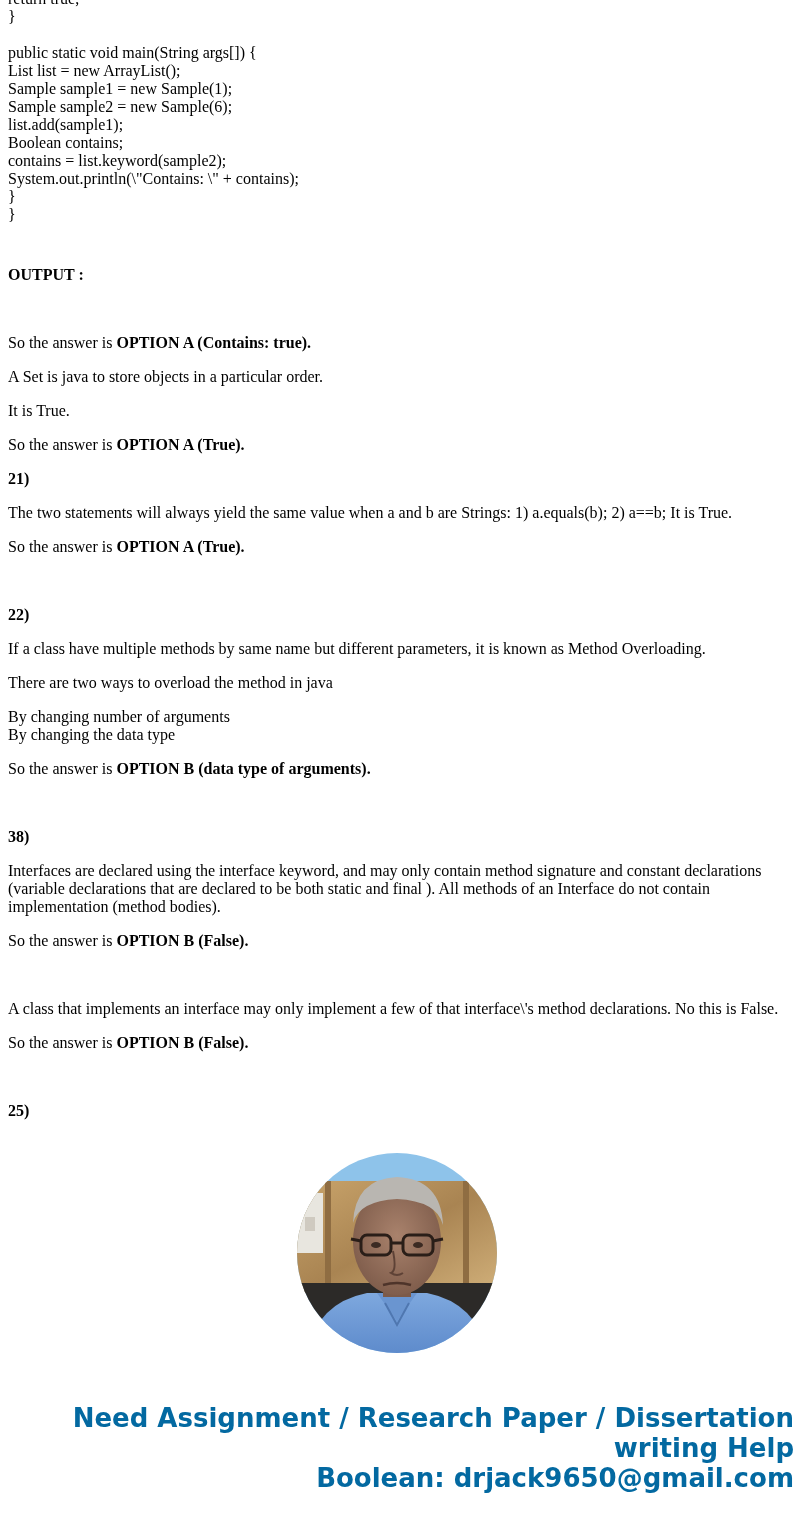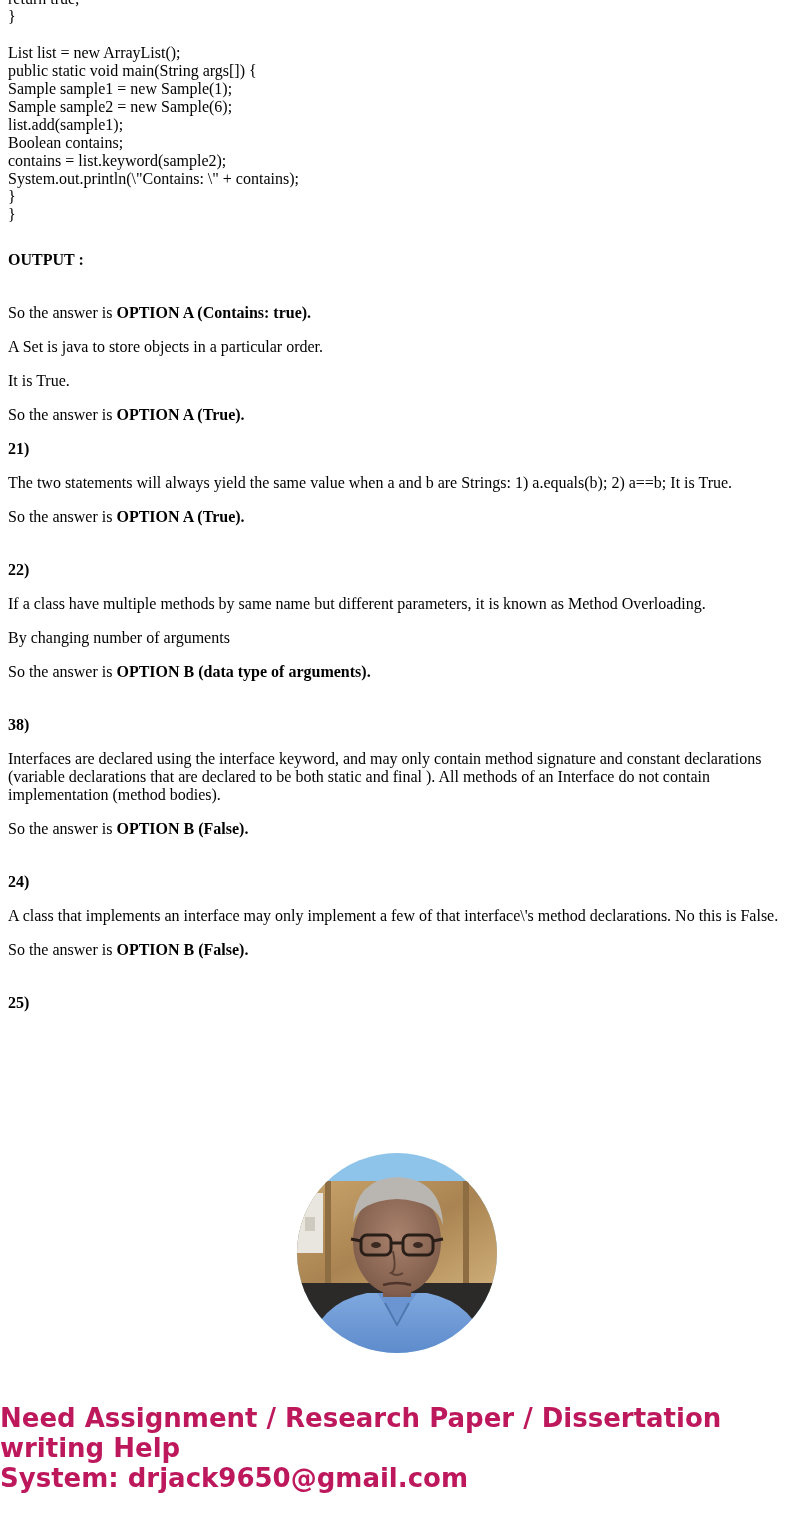--- a/index.html
+++ b/index.html
@@ -19,57 +19,57 @@
       left: 8px;
       top: -10px;
       width: 780px;
       height: 1133px;
       overflow: hidden;
       font-family: "Liberation Serif", serif;
       font-size: 16px;
       line-height: 18px;
     }
     .code-line { display: block; white-space: pre; }
-    .p { margin: 1px 0 16px 0; }
+    .p { margin: 16px 0 16px 0; }
     .gap { height: 18px; }
     .b { font-weight: bold; }
     .avatar {
       position: absolute;
       left: 297px;
       top: 1153px;
       width: 200px;
       height: 200px;
       border-radius: 50%;
       overflow: hidden;
     }
     .avatar svg { display: block; }
     .banner {
       position: absolute;
       left: 0;
       top: 1403px;
       width: 794px;
-      text-align: left;
+      text-align: right;
       font-family: "DejaVu Sans", sans-serif;
       font-weight: bold;
       font-size: 26px;
       line-height: 30px;
-      color: #be185d;
+      color: #0369a1;
     }
     .banner span { display: block; }
   </style>
 </head>
 <body>
 
 <div class="doc">
   <div>
     <span class="code-line">return true;</span>
     <span class="code-line">}</span>
     <span class="code-line">​</span>
+    <span class="code-line">public static void main(String args[]) {</span>
     <span class="code-line">List list = new ArrayList();</span>
-    <span class="code-line">public static void main(String args[]) {</span>
     <span class="code-line">Sample sample1 = new Sample(1);</span>
     <span class="code-line">Sample sample2 = new Sample(6);</span>
     <span class="code-line">list.add(sample1);</span>
     <span class="code-line">Boolean contains;</span>
     <span class="code-line">contains = list.keyword(sample2);</span>
     <span class="code-line">System.out.println(\"Contains: \" + contains);</span>
     <span class="code-line">}</span>
     <span class="code-line">}</span>
   </div>
 
@@ -83,32 +83,33 @@
   <p class="p">It is True.</p>
   <p class="p"><span>So the answer is </span><span class="b">OPTION A (True).</span></p>
 
   <p class="p b">21)</p>
   <p class="p">The two statements will always yield the same value when a and b are Strings: 1) a.equals(b); 2) a==b; It is True.</p>
   <p class="p"><span>So the answer is </span><span class="b">OPTION A (True).</span></p>
   <div class="gap"></div>
 
   <p class="p b">22)</p>
   <p class="p">If a class have multiple methods by same name but different parameters, it is known as Method Overloading.</p>
+  <p class="p">There are two ways to overload the method in java</p>
   <p class="p">
     <span class="code-line">By changing number of arguments</span>
+    <span class="code-line">By changing the data type</span>
   </p>
   <p class="p"><span>So the answer is </span><span class="b">OPTION B (data type of arguments).</span></p>
   <div class="gap"></div>
 
   <p class="p b">38)</p>
   <p class="p">Interfaces are declared using the interface keyword, and may only contain method signature and constant declarations (variable declarations that are declared to be both static and final ). All methods of an Interface do not contain implementation (method bodies).</p>
   <p class="p"><span>So the answer is </span><span class="b">OPTION B (False).</span></p>
   <div class="gap"></div>
 
-  <p class="p b">24)</p>
   <p class="p">A class that implements an interface may only implement a few of that interface\'s method declarations. No this is False.</p>
   <p class="p"><span>So the answer is </span><span class="b">OPTION B (False).</span></p>
   <div class="gap"></div>
 
   <p class="p b">25)</p>
 </div>
 
 <div class="avatar">
   <svg width="200" height="200" viewBox="0 0 200 200">
     <defs>
@@ -149,14 +150,14 @@
     <ellipse cx="79" cy="92" rx="5" ry="3" fill="#3b2a22"></ellipse>
     <ellipse cx="121" cy="92" rx="5" ry="3" fill="#3b2a22"></ellipse>
     <path d="M96 98 Q100 118 94 120 Q100 124 106 120" fill="none" stroke="#5e4236" stroke-width="2"></path>
     <path d="M86 132 Q100 128 114 132" fill="none" stroke="#4e342a" stroke-width="2.5"></path>
   </svg>
 </div>
 
 <div class="banner">
   <span>Need Assignment / Research Paper / Dissertation</span>
   <span>writing Help</span>
-  <span>System: drjack9650@gmail.com</span>
+  <span>Boolean: drjack9650@gmail.com</span>
 </div>
 
 </body></html>

